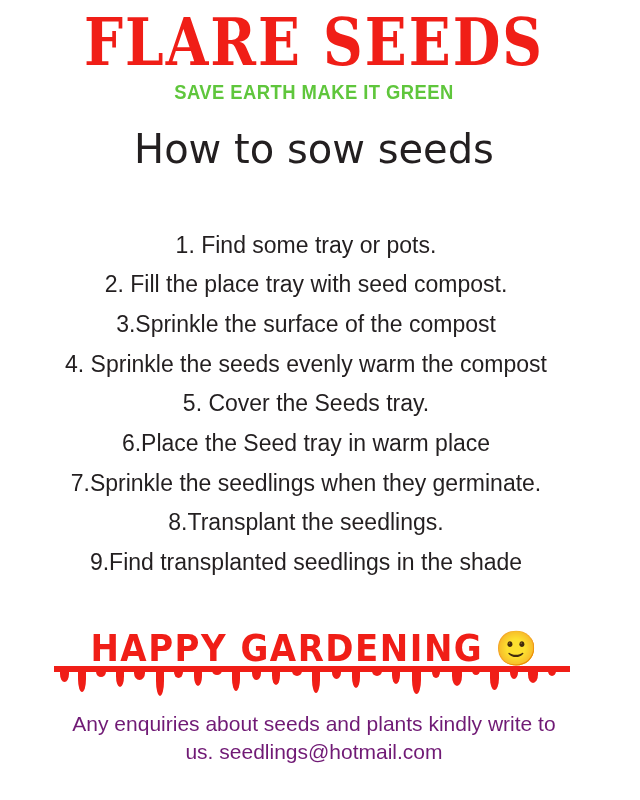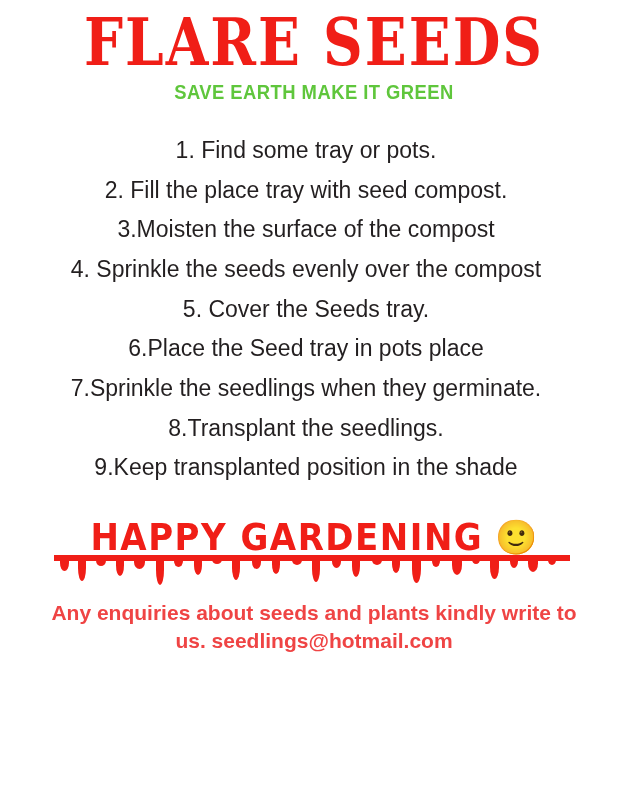--- a/index.html
+++ b/index.html
@@ -93,21 +93,21 @@
 
   
   .step:nth-child(1)  .step-inner { margin-left: 0px;  }
   .step:nth-child(2)  .step-inner { margin-left: 0px;  }
   .step:nth-child(3)  .step-inner { margin-left: 0px;  }
   .step:nth-child(4)  .step-inner { margin-left: 0px;  }
   .step:nth-child(5)  .step-inner { margin-left: 0px;  }
 
   
   .happy-wrap {
-    margin-top: 26px;
+    margin-top: 42px;
     width: 100%;
     display: flex;
     justify-content: center;
     align-items: center;
     gap: 12px;
   }
   .happy {
     font-family: "DejaVu Sans", sans-serif;
     font-weight: bold;
     font-size: 34px;
@@ -133,98 +133,98 @@
     background: #f01e17;
     border-radius: 0 0 60% 60%;
   }
 
   
   .footer {
     margin-top: 10px;
     width: 100%;
     text-align: center;
     font-size: 21px;
-    color: #ef4444;
+    color: #701a75;
     line-height: 1.35;
     padding: 0 40px;
-    font-weight: bold;
   }
 </style>
 </head>
 <body>
 
 <div class="page">
 
   <div class="brand">FLARE SEEDS</div>
 
   <div class="tagline">SAVE EARTH MAKE IT GREEN</div>
 
+  <h1 class="title">How to sow seeds</h1>
 
   <div class="steps">
 
     <div class="step">
       <div class="step-inner">
         <span class="step-num">1.</span>
         <span class="step-text"> Find some tray or pots.</span>
       </div>
     </div>
 
     <div class="step">
       <div class="step-inner">
         <span class="step-num">2.</span>
         <span class="step-text"> Fill the place tray with seed compost.</span>
       </div>
     </div>
 
     <div class="step">
       <div class="step-inner">
         <span class="step-num">3.</span>
-        <span class="step-text">Moisten the surface of the compost</span>
+        <span class="step-text">Sprinkle the surface of the compost</span>
       </div>
     </div>
 
     <div class="step">
       <div class="step-inner">
         <span class="step-num">4.</span>
-        <span class="step-text"> Sprinkle the seeds evenly over the compost</span>
+        <span class="step-text"> Sprinkle the seeds evenly warm the compost</span>
       </div>
     </div>
 
     <div class="step">
       <div class="step-inner">
         <span class="step-num">5.</span>
         <span class="step-text"> Cover the Seeds tray.</span>
       </div>
     </div>
 
     <div class="step">
       <div class="step-inner">
         <span class="step-num">6.</span>
-        <span class="step-text">Place the Seed tray in pots place</span>
+        <span class="step-text">Place the Seed tray in warm place</span>
       </div>
     </div>
 
     <div class="step">
       <div class="step-inner">
         <span class="step-num">7.</span>
         <span class="step-text">Sprinkle the seedlings when they germinate.</span>
       </div>
     </div>
 
     <div class="step">
       <div class="step-inner">
         <span class="step-num">8.</span>
         <span class="step-text">Transplant the seedlings.</span>
       </div>
     </div>
 
     <div class="step">
       <div class="step-inner">
         <span class="step-num">9.</span>
-        <span class="step-text">Keep transplanted position in the shade</span>
+        <span class="step-text">Find transplanted seedlings in the shade</span>
       </div>
     </div>
 
 
   </div>
 
   <div class="happy-wrap">
     <span class="happy">HAPPY GARDENING</span>
     <span class="smiley">🙂</span>
   </div>

